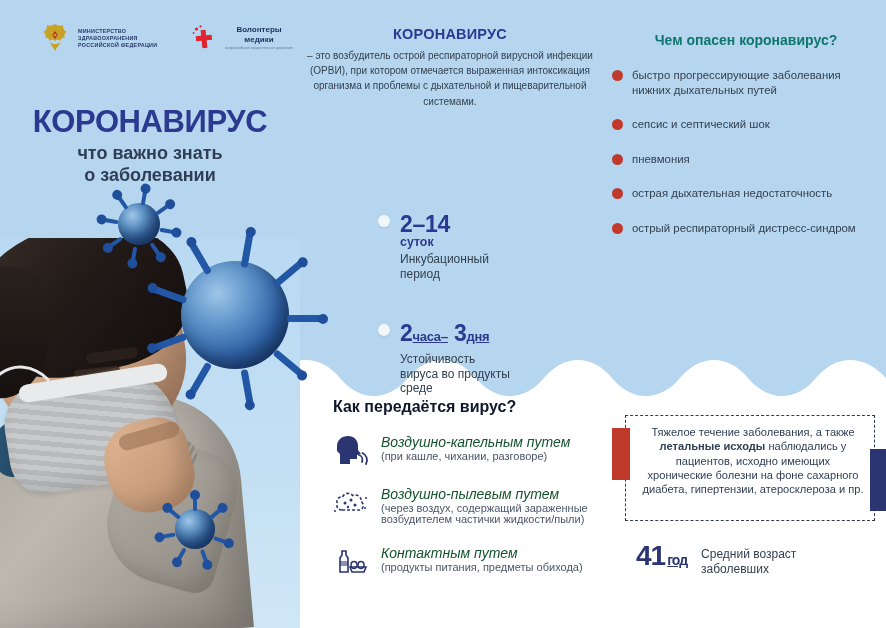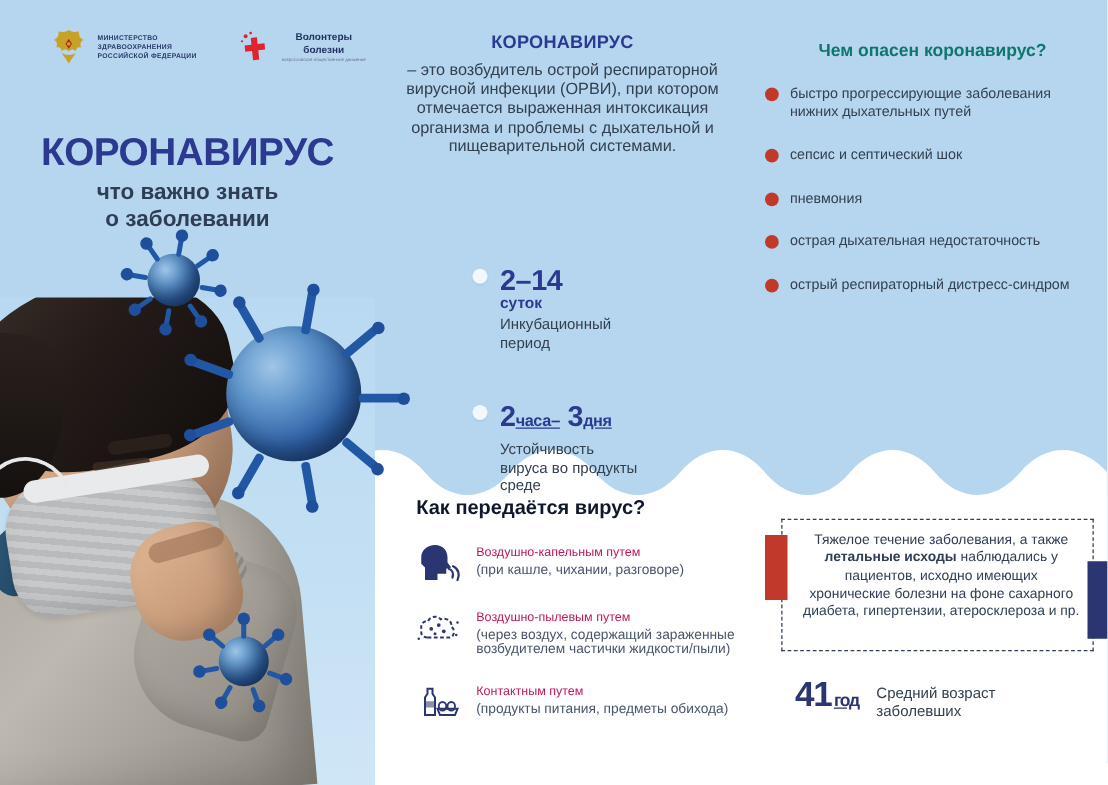--- a/index.html
+++ b/index.html
@@ -152,21 +152,21 @@
   .main-title .sub{
     margin-top:2px;font-size:18px;line-height:22px;font-weight:700;color:#2f3e54;
   }
 
   
   .intro{position:absolute;left:305px;top:26px;width:290px;text-align:center;}
   .intro h2{
     margin:0 0 6px 0;font-size:14.5px;font-weight:700;color:#2b3990;letter-spacing:.2px;
   }
   .intro p{
-    margin:0;font-size:13px;line-height:15.2px;color:#33404f;
+    margin:0;font-size:10px;line-height:15.2px;color:#33404f;
   }
 
   
   .stats{position:absolute;left:378px;top:172px;width:220px;}
   .stat{position:relative;padding-left:22px;margin-bottom:28px;}
   .stat .dot{
     position:absolute;left:0;top:3px;width:12px;height:12px;border-radius:50%;
     background:#f2f7fc;box-shadow:0 1px 2px rgba(0,0,0,.08);
   }
   .stat .big{font-size:23px;font-weight:700;color:#2b3990;line-height:24px;letter-spacing:-.3px;margin-top:40px;}
@@ -186,21 +186,21 @@
     background:#c0392b;
   }
   .danger .txt{font-size:11.4px;line-height:14.6px;color:#33404f;}
 
   
   .transmit{position:absolute;left:333px;top:398px;width:270px;}
   .transmit h2{margin:0 0 18px 0;font-size:16px;font-weight:700;color:#0f172a;}
   .trow{display:flex;align-items:flex-start;gap:12px;margin-bottom:20px;}
   .ticon{width:36px;height:32px;flex:0 0 36px;}
   .tbody{padding-top:1px;}
-  .ttitle{font-size:10px;line-height:15px;color:#be185d;}
+  .ttitle{font-size:14px;line-height:15px;color:#14532d;font-style:italic;}
   .tsub{font-size:11px;line-height:11px;color:#4a566a;margin-top:1px;}
 
   
   .warn{
     position:absolute;left:625px;top:415px;width:250px;height:106px;
     border:1.6px dashed #2f3e54;box-sizing:border-box;
   }
   .warn .txt{
     position:absolute;left:16px;top:9px;width:222px;
     font-size:11.1px;line-height:14.3px;color:#2f3e54;text-align:center;
@@ -266,21 +266,21 @@
 
       <div class="logo">
         <svg class="vm-cross" viewBox="0 0 26 28">
           <path d="M10.5 6 L15.5 6 L15.5 11.5 L21 11.5 L21 16.5 L15.5 16.5 L15.5 24 L10.5 24 L10.5 16.5 L5 16.5 L5 11.5 L10.5 11.5 Z" fill="#e0232e" transform="rotate(-6 13 15)"></path>
           <circle cx="5.5" cy="5" r="1.6" fill="#e0232e"></circle>
           <circle cx="9.5" cy="2.4" r="1.1" fill="#e0232e"></circle>
           <circle cx="2.6" cy="9" r="0.9" fill="#e0232e"></circle>
         </svg>
         <div>
           <div class="vm-text">Волонтеры</div>
-          <div class="vm-text">болезни</div>
+          <div class="vm-text">медики</div>
           <div class="vm-sub">всероссийское общественное движение</div>
         </div>
       </div>
     </div>
 
     <div class="main-title">
       <h1>КОРОНАВИРУС</h1>
       <div class="sub">
         <div>что важно знать</div>
         <div>о заболевании</div>

